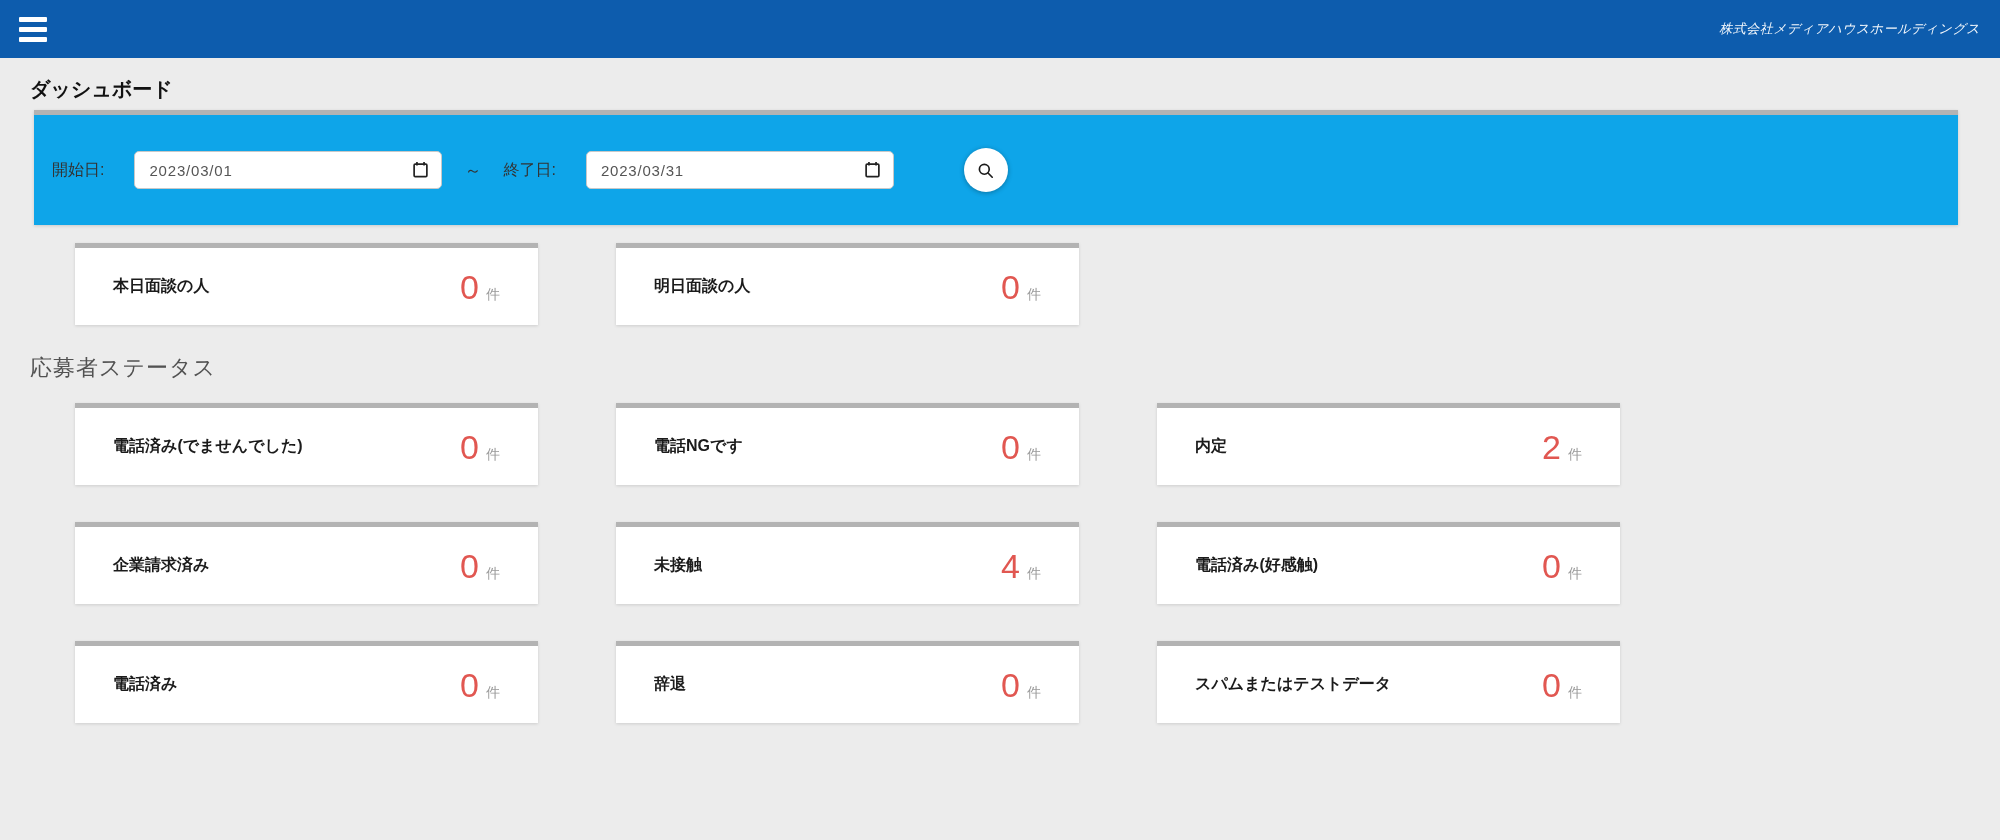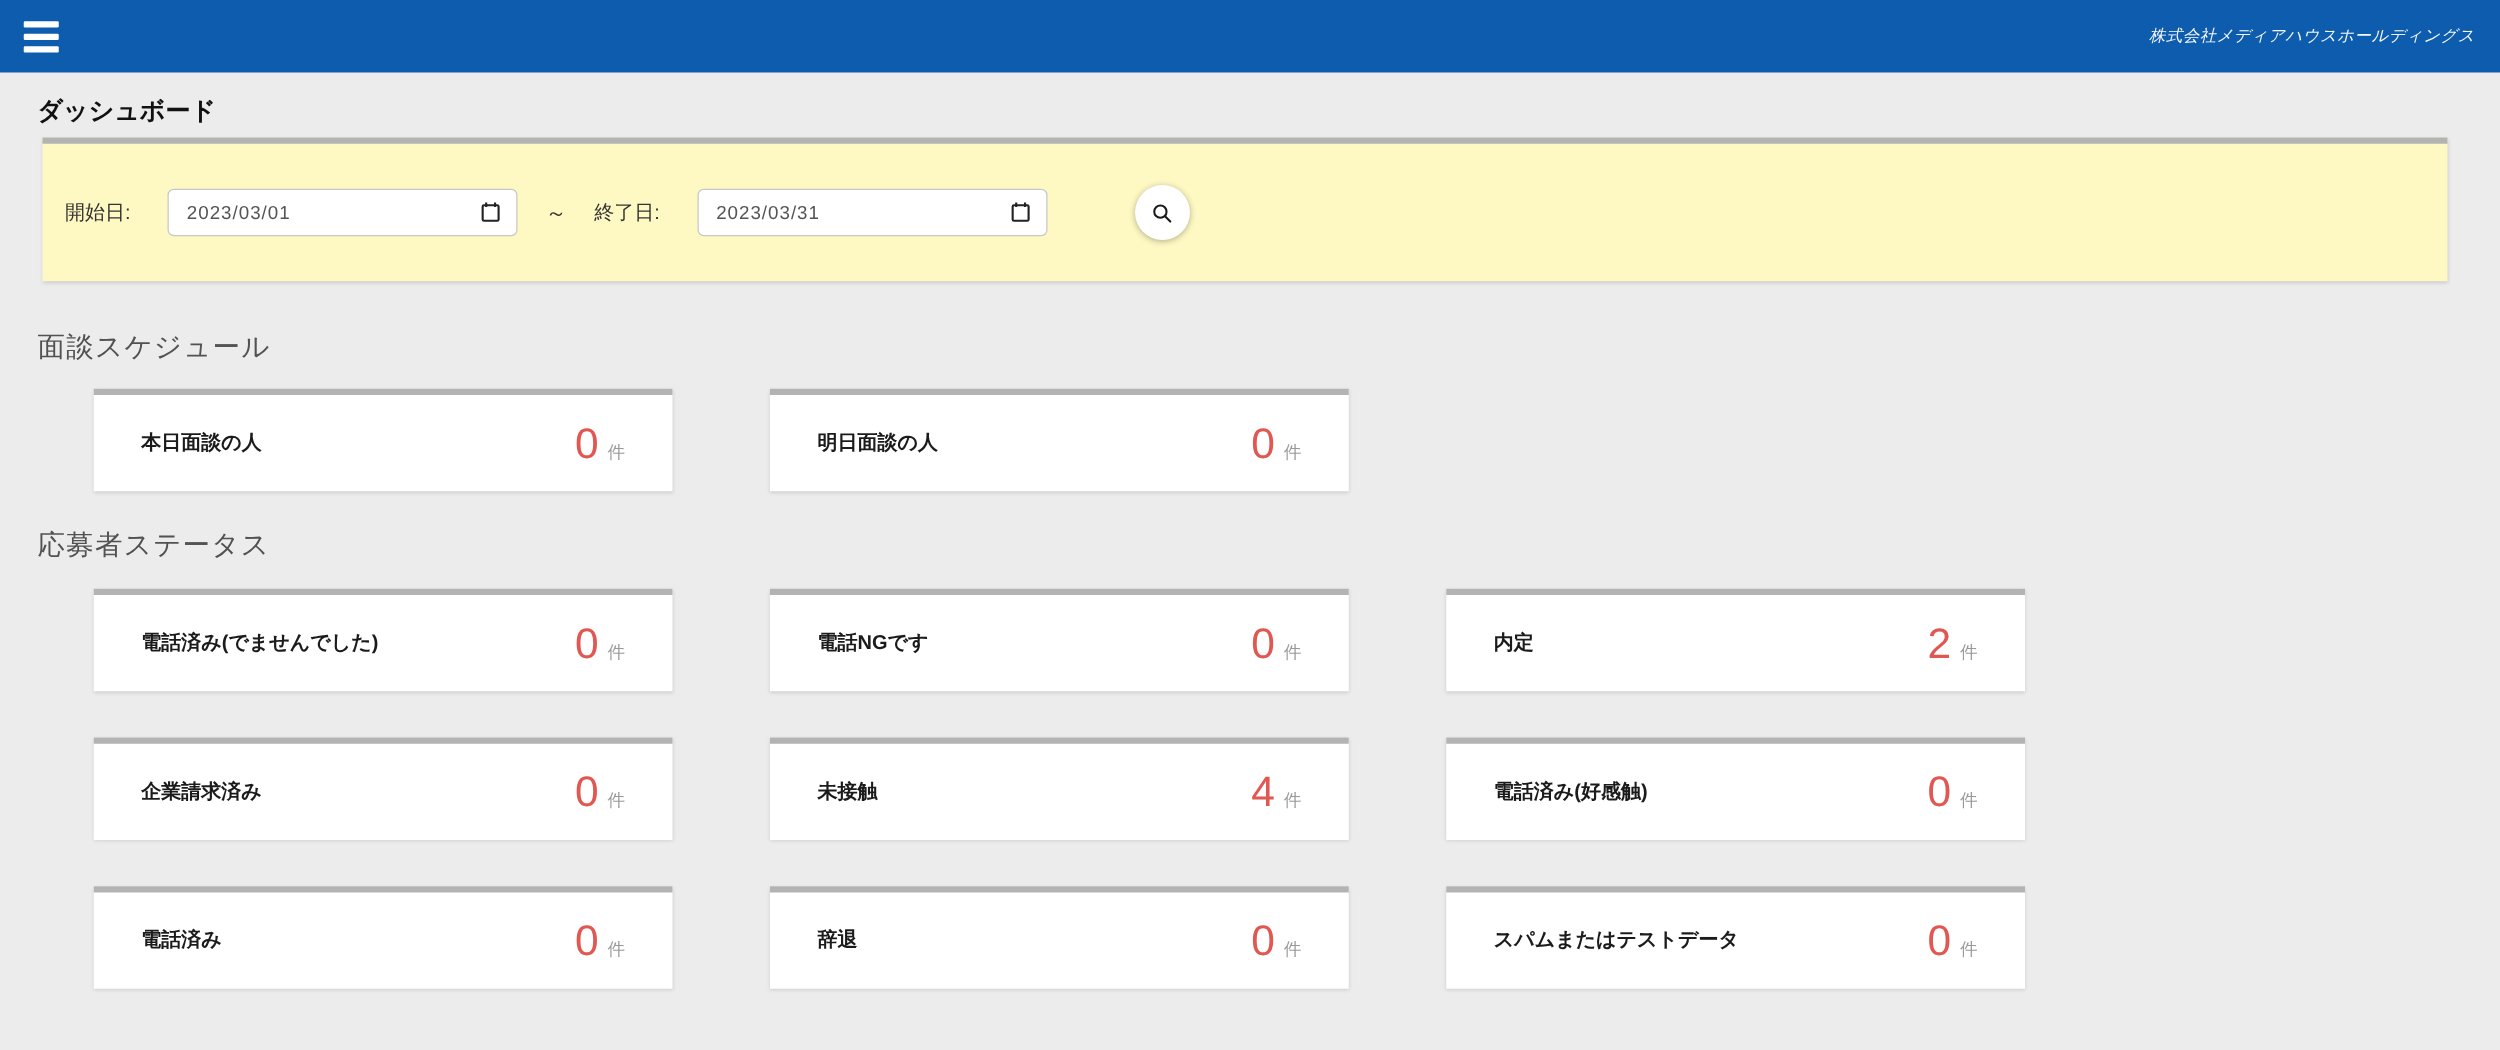--- a/index.html
+++ b/index.html
@@ -63,36 +63,36 @@
   .section-title.period-title  { margin-top: 28px; }
   .section-title.interview-title { margin-top: 38px; }
   .section-title.applicant-title { margin-top: 28px; }
 
   
   .period-card {
     margin-top: 8px;
     margin-left: 4px;
     width: 1924px;
     height: 115px;
-    background: #fef9c3;
+    background: #0ea5e9;
     border-top: 5px solid #b3b3b3;
     box-shadow: 0 1px 3px rgba(0,0,0,0.15);
     display: flex;
     align-items: center;
     padding-left: 18px;
   }
   .field-label {
     font-size: 16px;
     color: #333333;
     margin-right: 30px;
     white-space: nowrap;
   }
   .date-input-wrap { position: relative; }
   .date-input {
-    width: 280px;
+    width: 308px;
     height: 38px;
     border: 1px solid #c8c8c8;
     border-radius: 5px;
     background: #ffffff;
     font-family: "Liberation Sans", "DejaVu Sans", sans-serif;
     font-size: 15px;
     color: #555555;
     letter-spacing: 0.8px;
     padding: 0 42px 0 14px;
     outline: none;
@@ -199,21 +199,20 @@
       </svg>
     </span>
     <button class="search-btn">
       <svg width="19" height="19" viewBox="0 0 24 24" fill="none" stroke="#1a1a1a" stroke-width="2.1">
         <circle cx="10.5" cy="10.5" r="6.2"></circle>
         <path d="M15.2 15.2l5.3 5.3" stroke-linecap="round"></path>
       </svg>
     </button>
   </section>
 
-  <h2 class="section-title interview-title">面談スケジュール</h2>
   <section class="stat-grid interview-grid">
       <div class="stat-card">
     <span class="stat-label">本日面談の人</span>
     <span class="stat-value-wrap">
       <span class="stat-value">0</span>
       <span class="stat-unit">件</span>
     </span>
   </div>
       <div class="stat-card">
     <span class="stat-label">明日面談の人</span>

